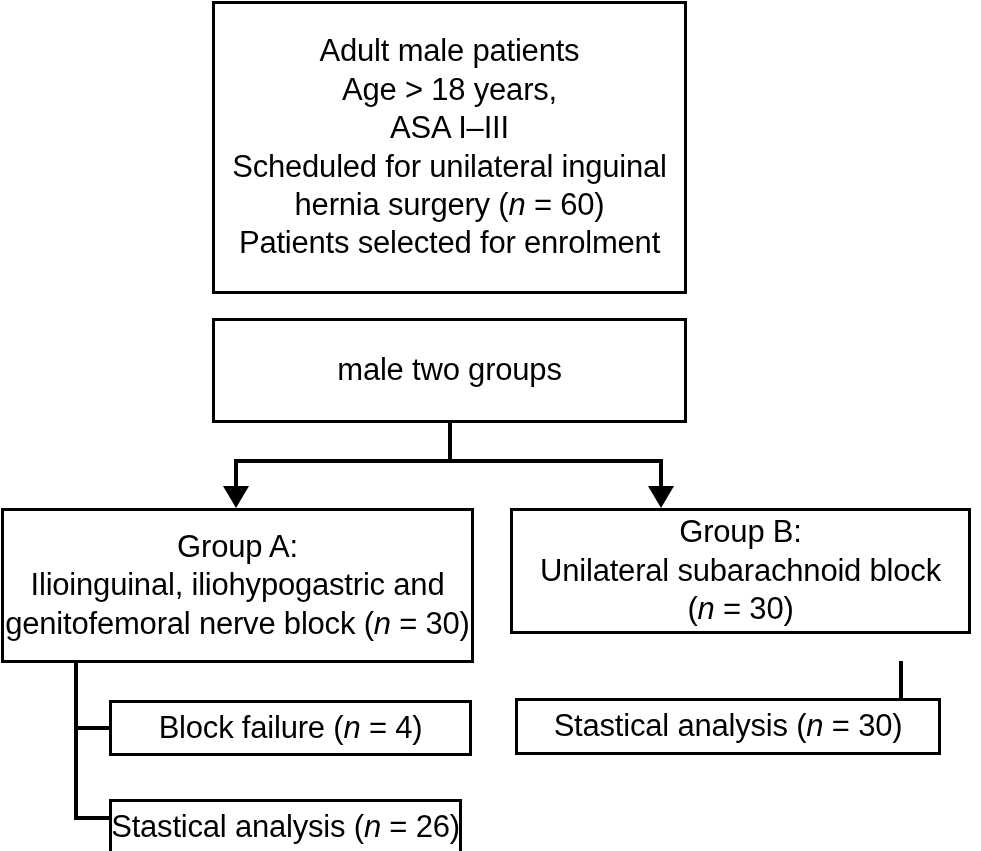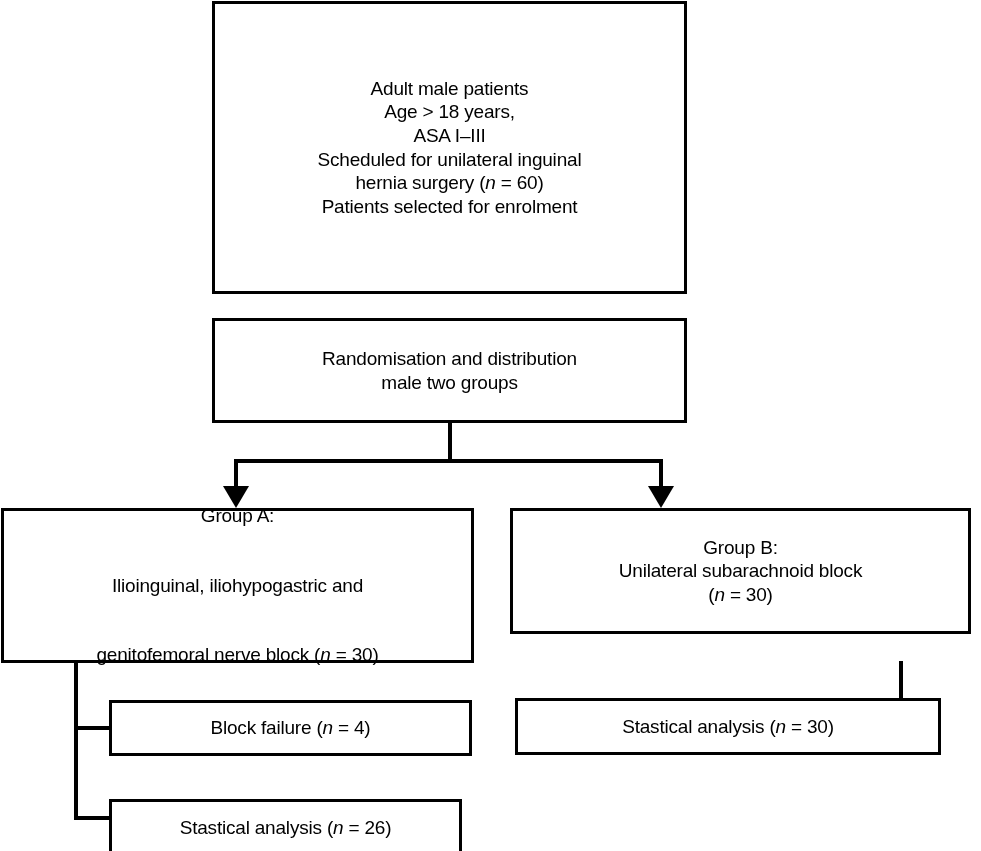--- a/index.html
+++ b/index.html
@@ -22,21 +22,21 @@
     position: absolute;
     box-sizing: border-box;
     border: 3px solid #000000;
     background: #ffffff;
     display: flex;
     flex-direction: column;
     align-items: center;
     justify-content: center;
     text-align: left;
     line-height: 1.24;
-    font-size: 19px;
+    font-size: 31px;
     letter-spacing: -0.2px;
     z-index: 2;
   }
   .box .ln {
     display: block;
     white-space: nowrap;
   }
   .nital { font-style: italic; }
 
   
@@ -51,21 +51,21 @@
     height: 0;
     border-left: 13px solid transparent;
     border-right: 13px solid transparent;
     border-top: 22px solid #000000;
     z-index: 1;
   }
 
   
   #box-enrolment     { left: 212px; top: 1px;   width: 475px; height: 293px; }
   #box-randomisation { left: 212px; top: 318px; width: 475px; height: 105px; }
-  #box-group-a       { left: 1px;   top: 508px; width: 473px; height: 155px; gap: 46px; }
+  #box-group-a       { left: 1px;   top: 508px; width: 473px; height: 155px; }
   #box-group-b       { left: 510px; top: 508px; width: 461px; height: 126px; }
   #box-block-failure { left: 109px; top: 700px; width: 363px; height: 56px; }
   #box-stat-a        { left: 109px; top: 792px; width: 353px; height: 57px; margin-top: 7px; }
   #box-stat-b        { left: 515px; top: 698px; width: 426px; height: 57px; }
 
   
   #stem-rand   { left: 448px; top: 421px; width: 4px;   height: 42px; }
   #bar-split   { left: 234px; top: 459px; width: 429px; height: 4px; }
   #stem-left   { left: 234px; top: 459px; width: 4px;   height: 28px; }
   #stem-right  { left: 659px; top: 459px; width: 4px;   height: 28px; }
@@ -89,21 +89,20 @@
   <div class="box" id="box-enrolment">
     <span class="ln">Adult male patients</span>
     <span class="ln">Age &gt; 18 years,</span>
     <span class="ln">ASA I–III</span>
     <span class="ln">Scheduled for unilateral inguinal</span>
     <span class="ln">hernia surgery (<span class="nital">n</span> = 60)</span>
     <span class="ln">Patients selected for enrolment</span>
   </div>
 
   <div class="box" id="box-randomisation">
-    <span class="ln">Randomisation and distribution</span>
     <span class="ln">male two groups</span>
   </div>
 
   <div class="ln-v" id="stem-rand"></div>
   <div class="ln-h" id="bar-split"></div>
   <div class="ln-v" id="stem-left"></div>
   <div class="ln-v" id="stem-right"></div>
   <div class="arrow" id="arrow-left"></div>
   <div class="arrow" id="arrow-right"></div>
 

